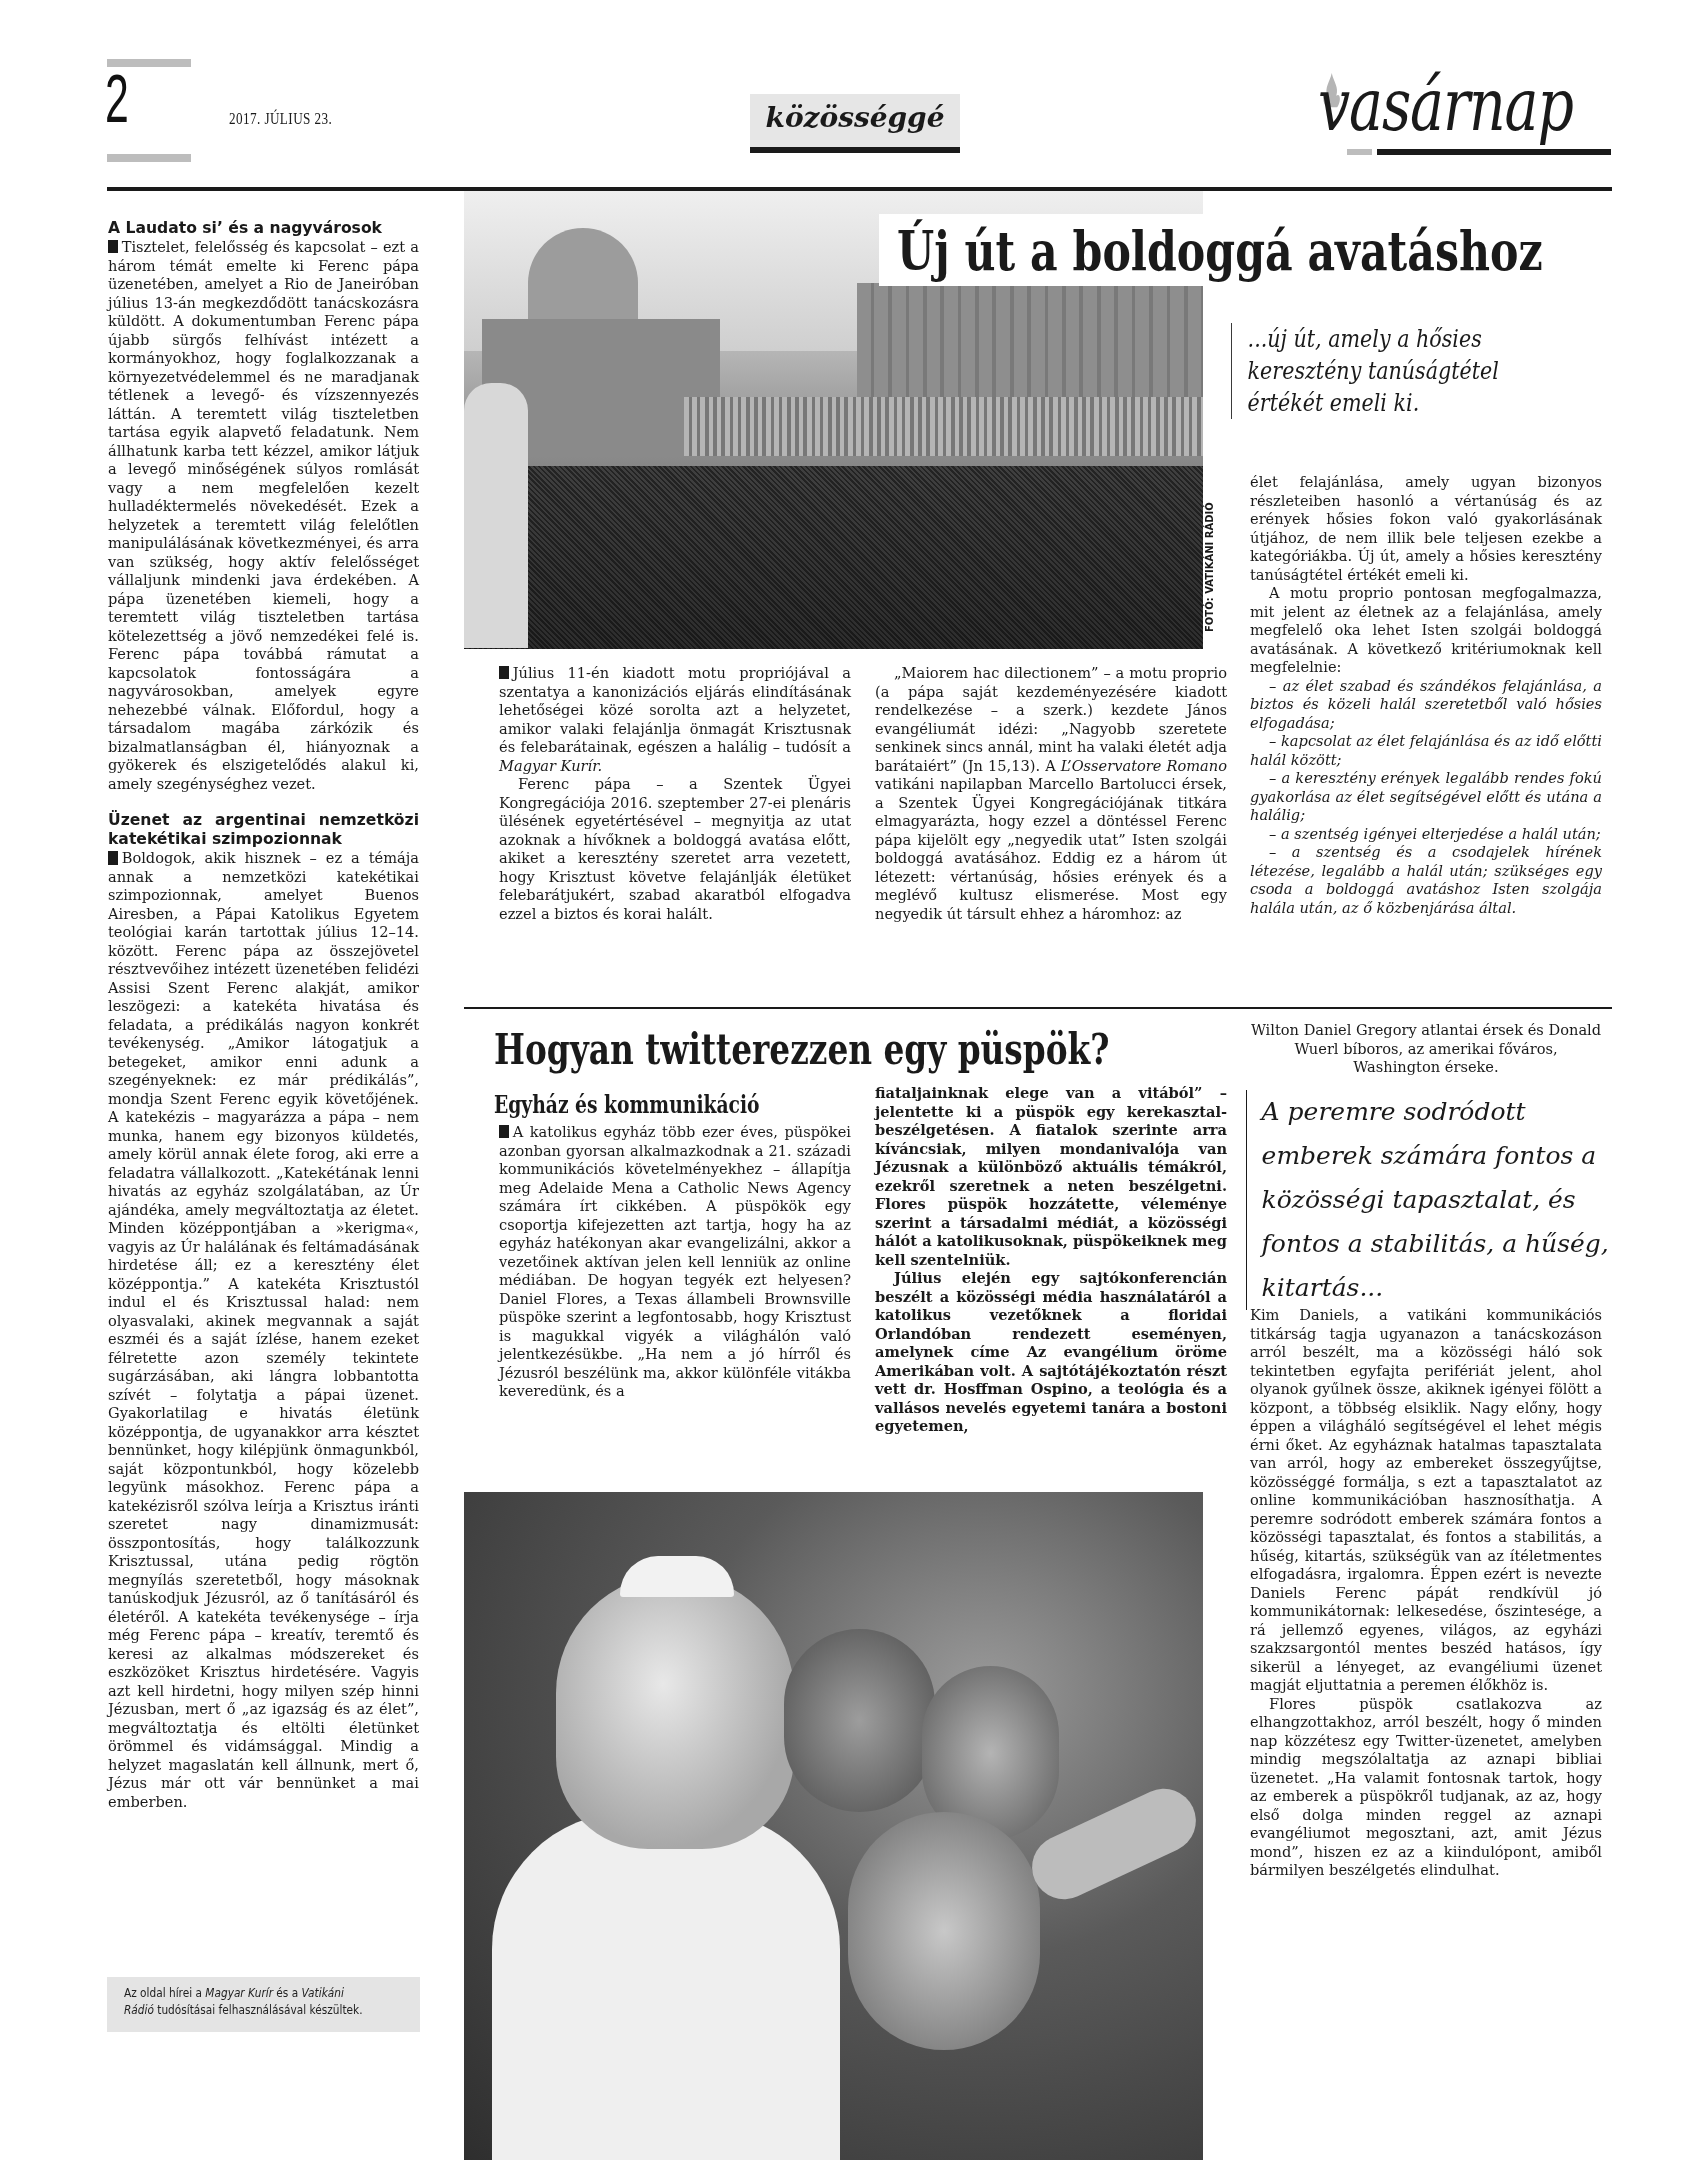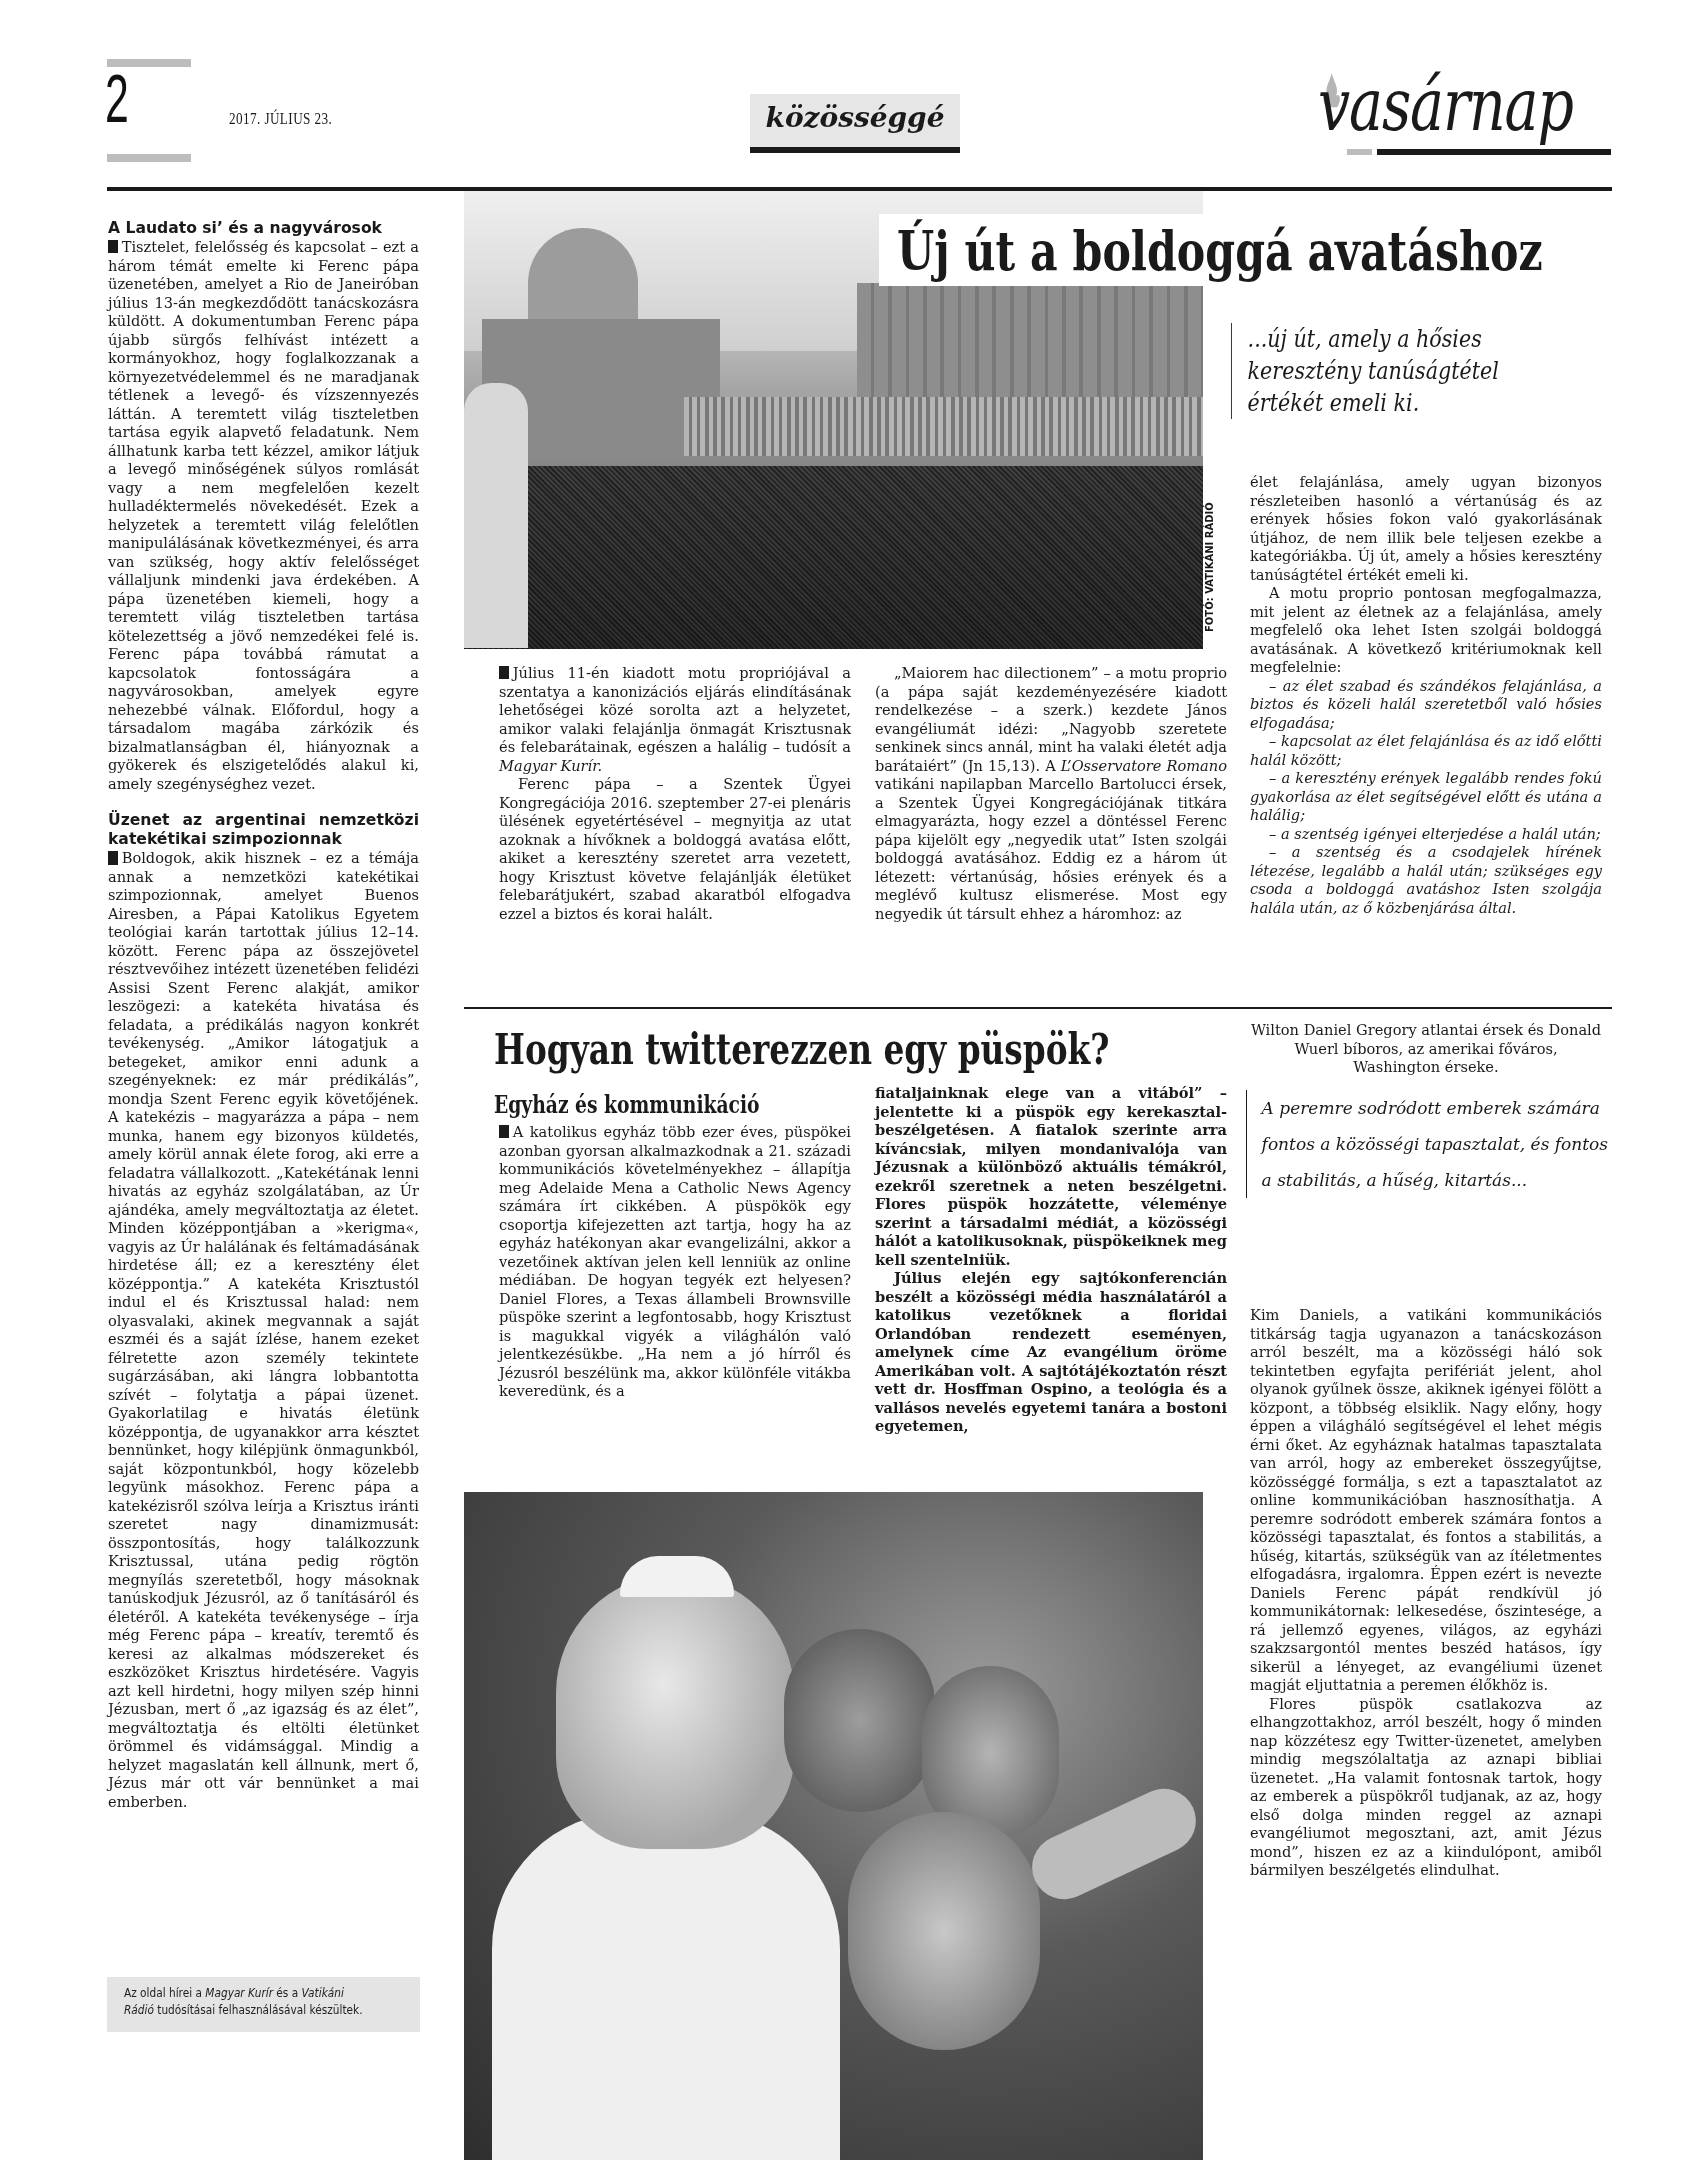--- a/index.html
+++ b/index.html
@@ -57,21 +57,21 @@
   .pull1 { left:1231px; top:323px; width:366px; border-left:1.4px solid #1a1a1a; padding-left:18.3px;
            font-family:"DejaVu Serif", serif; font-style:italic; font-size:24px; line-height:32px;
            transform:scaleX(0.86); transform-origin:left top; }
 
   .rule-mid { left:464px; top:1007px; width:1148px; height:2.3px; background:#1a1a1a; }
   .headline2 { left:494px; top:1027px; font-family:"DejaVu Serif", serif; font-weight:bold; font-size:42px; line-height:46px;
                transform:scaleX(0.78); transform-origin:left top; white-space:nowrap; }
   .subhead2 { left:494px; top:1091px; font-family:"DejaVu Serif", serif; font-weight:bold; font-size:24px; line-height:27.5px;
               transform:scaleX(0.78); transform-origin:left top; white-space:nowrap; }
   .pull2 { left:1246px; top:1090px; width:348px; border-left:1.4px solid #1a1a1a; padding-left:14.6px;
-           font-family:"DejaVu Serif", serif; font-style:italic; font-size:17px; line-height:36px; }
+           font-family:"DejaVu Serif", serif; font-style:italic; font-size:25px; line-height:44px; }
 
   .photo2 { left:464px; top:1492px; width:739px; height:668px; overflow:hidden;
             background:radial-gradient(ellipse at 70% 30%, #9a9a9a 0%, #5a5a5a 40%, #2e2e2e 100%); }
   .photo2 .pope { position:absolute; left:92px; top:82px; width:238px; height:275px; border-radius:119px 119px 92px 92px;
             background:radial-gradient(ellipse at 45% 40%, #e8e8e8, #a8a8a8 70%); }
   .photo2 .cap { position:absolute; left:156px; top:64px; width:114px; height:41px; border-radius:57px 57px 4.6px 4.6px; background:#f2f2f2; }
   .photo2 .robe { position:absolute; left:27.5px; top:320px; width:348px; height:366px; border-radius:137px 137px 0 0; background:#efefef; }
   .photo2 .teen1 { position:absolute; left:320px; top:137px; width:151px; height:183px; border-radius:75px; background:radial-gradient(#9d9d9d,#4e4e4e); }
   .photo2 .teen2 { position:absolute; left:458px; top:174px; width:137px; height:174px; border-radius:69px; background:radial-gradient(#b4b4b4,#5a5a5a); }
   .photo2 .teen3 { position:absolute; left:384px; top:320px; width:192px; height:238px; border-radius:96px; background:radial-gradient(#c8c8c8,#6a6a6a); }

